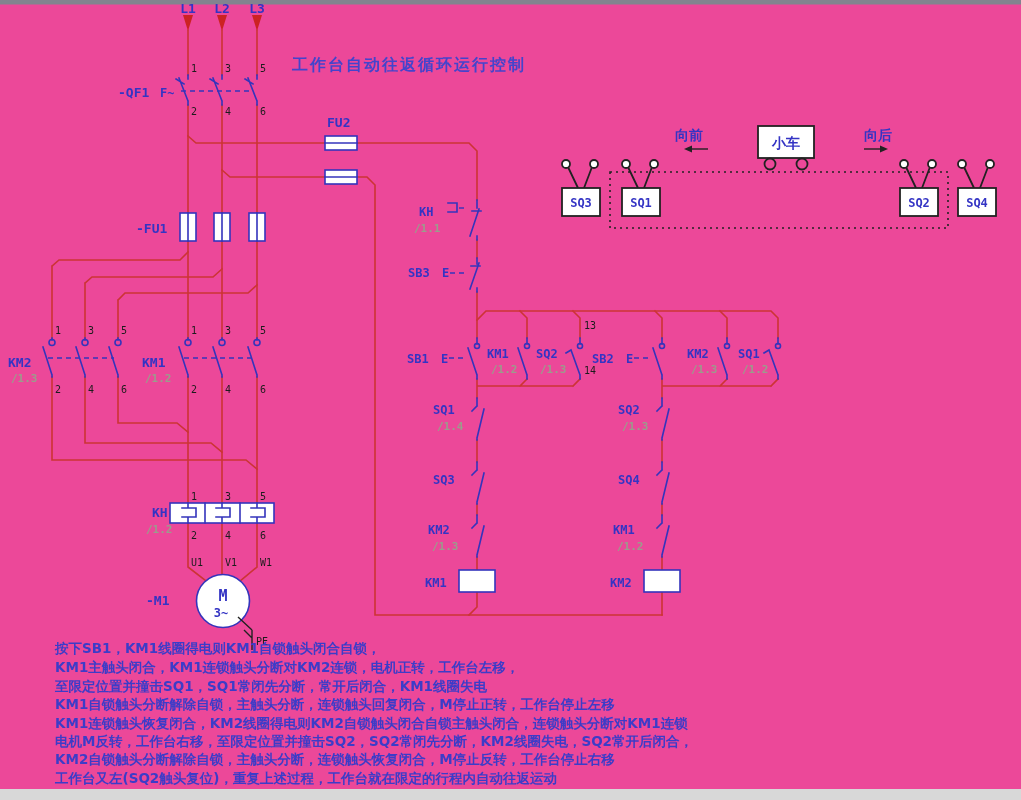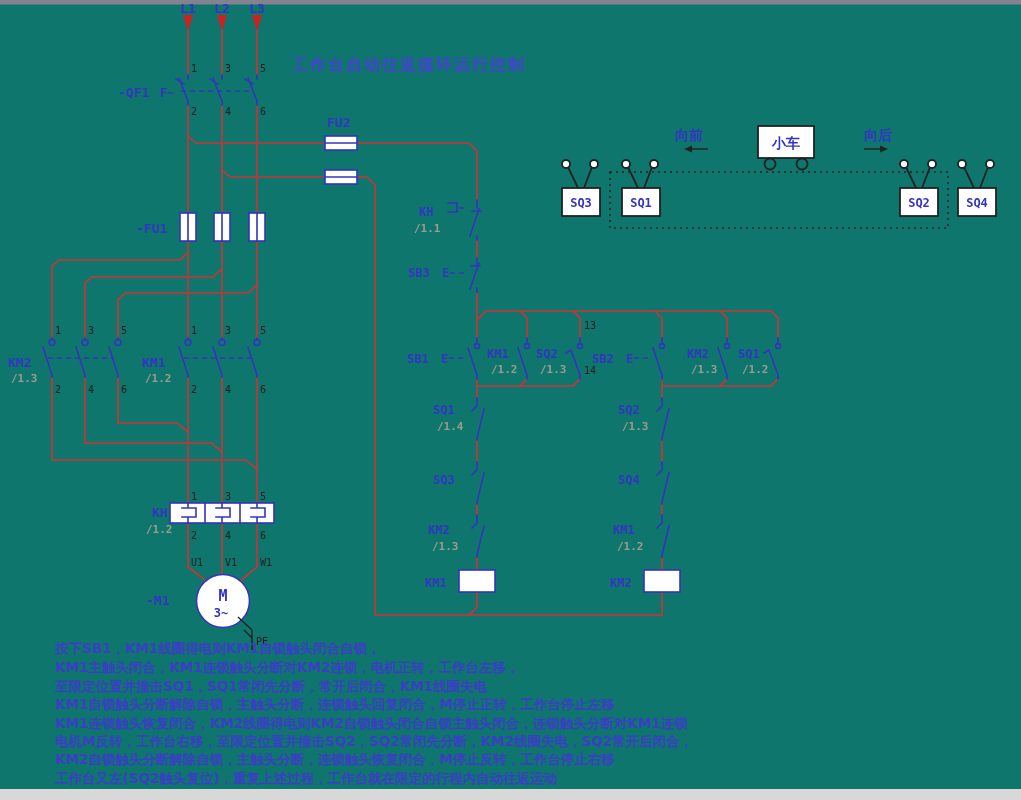--- a/index.html
+++ b/index.html
@@ -1,16 +1,16 @@
 <!DOCTYPE html>
 <html><head>
 <meta charset="utf-8">
 <style>
   html,body{margin:0;padding:0;background:#fff;}
-  .stage{position:relative;width:1021px;height:800px;background:#0f766e;overflow:hidden;}
+  .stage{position:relative;width:1021px;height:800px;background:#ec4899;overflow:hidden;}
   svg{display:block;}
   .wire{stroke:#cc3434;stroke-width:1.6;fill:none;stroke-linecap:square;}
   .sym{stroke:#3434bc;stroke-width:1.6;fill:none;stroke-linecap:square;}
   .symfill{fill:#ffffff;stroke:#3434bc;stroke-width:1.6;}
   .dashb{stroke:#3434bc;stroke-width:1.4;fill:none;stroke-dasharray:5 4;}
   .blk{stroke:#222;stroke-width:1.8;fill:none;}
   .blkfill{fill:#fff;stroke:#222;stroke-width:1.8;}
   .dot{stroke:#222;stroke-width:1.6;fill:none;stroke-dasharray:2 4;}
   .arrowred{fill:#cc2222;stroke:none;}
   .arrowblk{fill:#222;stroke:none;}

